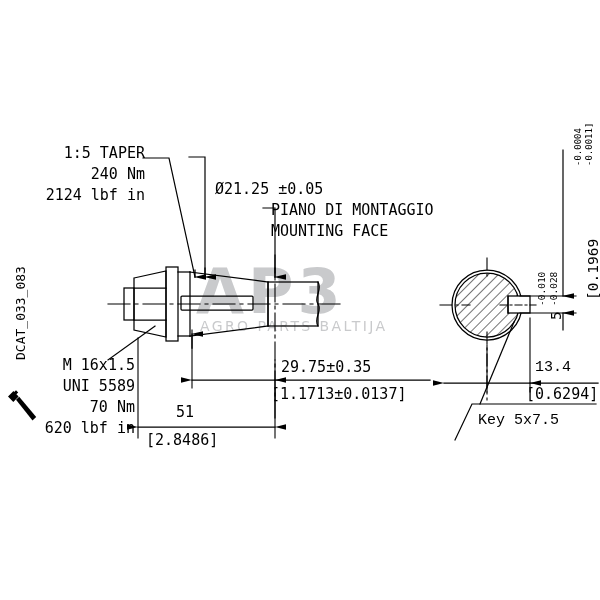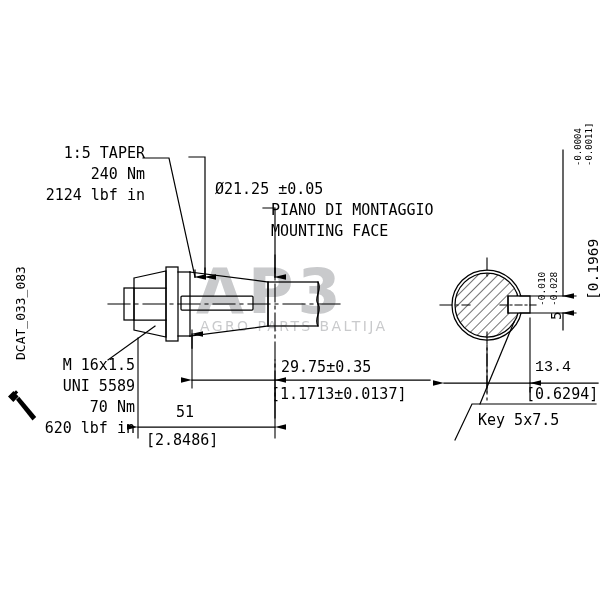--- a/index.html
+++ b/index.html
@@ -177,21 +177,21 @@
 
   <div class="txt t15" style="left:281px;top:360px;">29.75±0.35</div>
   <div class="txt t15" style="left:271px;top:387px;">[1.1713±0.0137]</div>
 
   <div class="txt t15" style="left:156px;top:405px;margin-left:20px;">51</div>
   <div class="txt t15" style="left:146px;top:433px;">[2.8486]</div>
 
   <div class="txt t15" style="left:535px;top:360px;font-family:Liberation Mono, monospace;">13.4</div>
   <div class="txt t15" style="left:526px;top:387px;">[0.6294]</div>
 
-  <div class="txt t15" style="left:478px;top:413px;">Key 5x7.5</div>
+  <div class="txt t15" style="left:478px;top:413px;font-family:Liberation Mono, monospace;">Key 5x7.5</div>
 
   <div style="position:absolute;left:527px;top:320px;height:1px;width:1px;">
     <div class="txt t14 vert-l" style="left:22px;top:0px;">5</div>
     <div class="txt t10 vert-l" style="left:10px;top:-14px;">-0.010</div>
     <div class="txt t10 vert-l" style="left:22px;top:-14px;">-0.028</div>
   </div>
 
   <div style="position:absolute;left:569px;top:300px;height:1px;width:1px;">
     <div class="txt t14 vert-l" style="left:17px;top:0px;">[0.1969</div>
     <div class="txt t9 vert-l" style="left:5px;top:-134px;">-0.0004</div>

